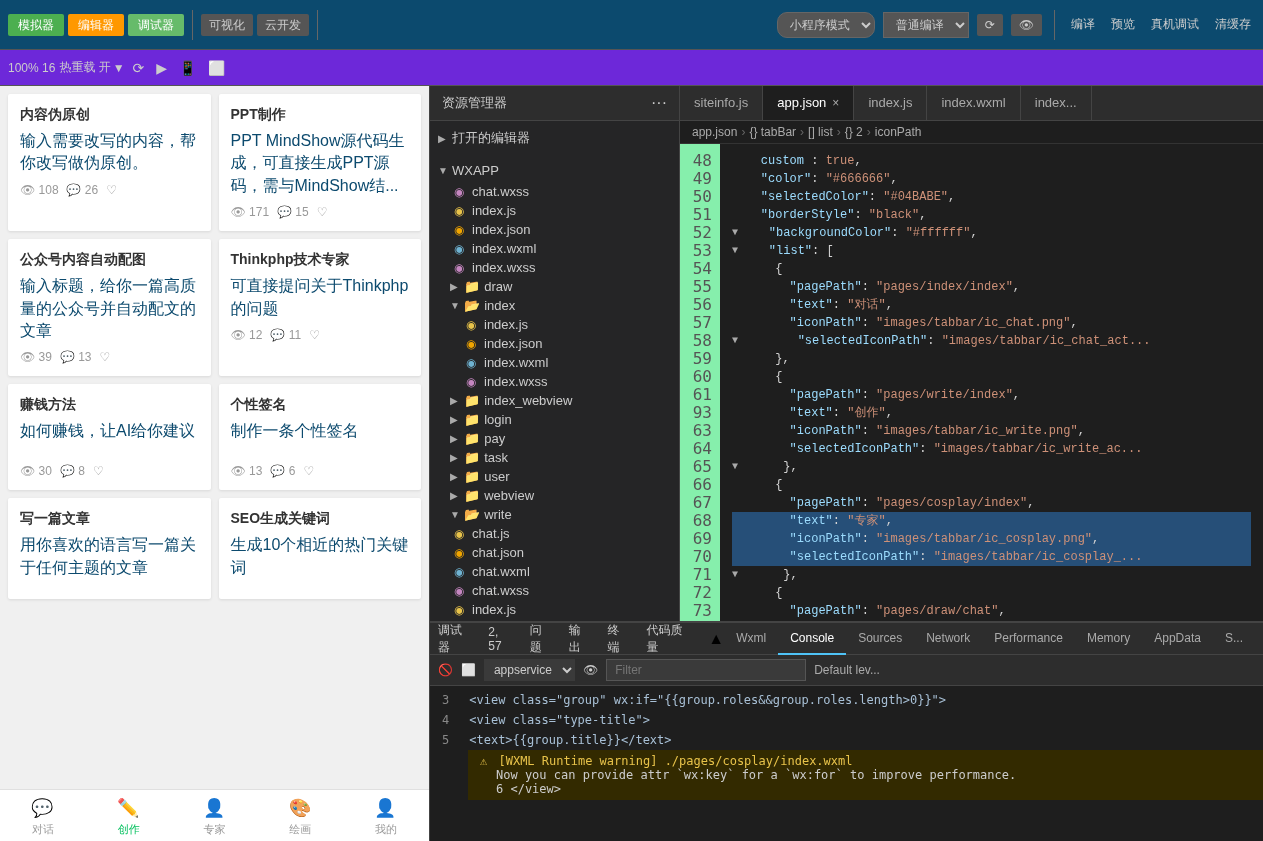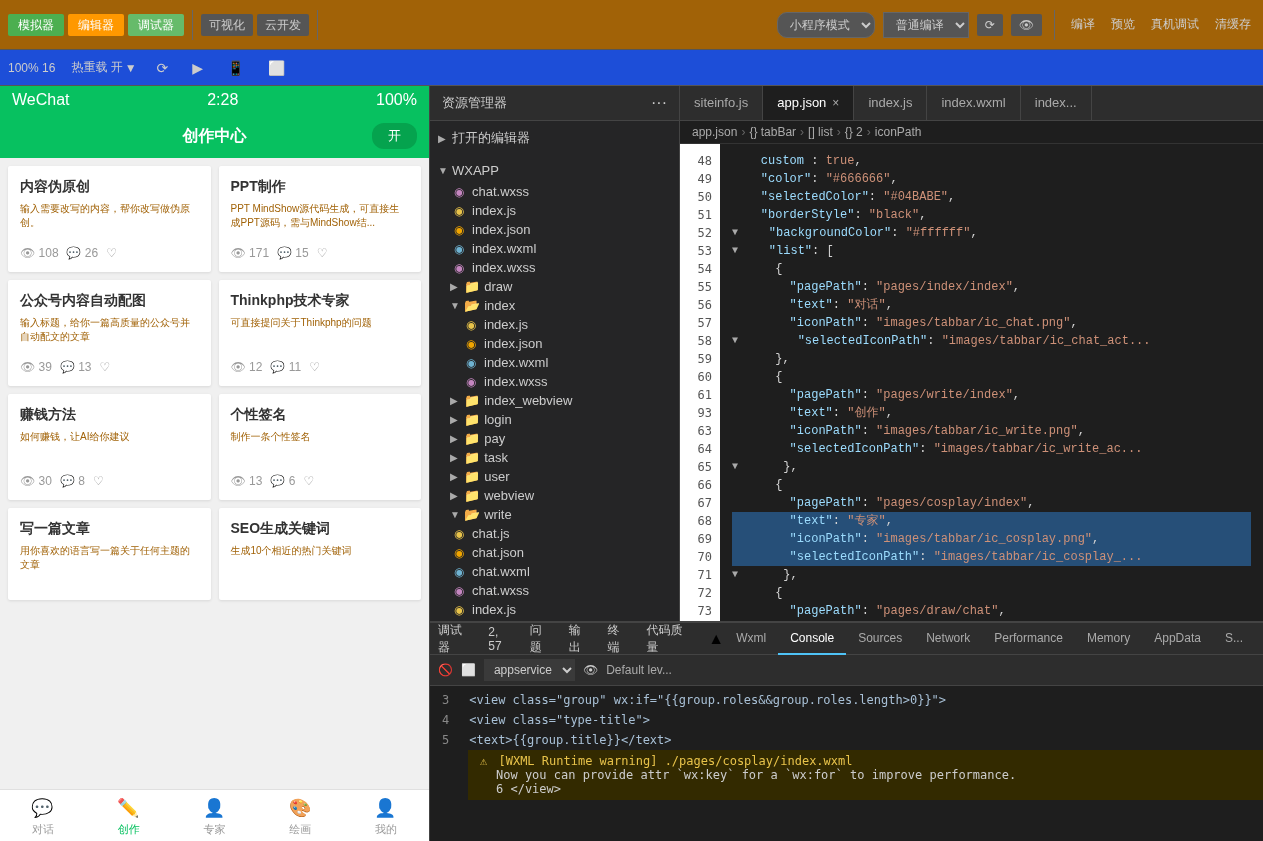--- a/index.html
+++ b/index.html
@@ -1,20 +1,20 @@
 <!DOCTYPE html>
 <html><head>
   <meta charset="utf-8">
   <style>
     * { margin: 0; padding: 0; box-sizing: border-box; }
     body { width: 1263px; height: 841px; overflow: hidden; display: flex; flex-direction: column; font-family: 'Microsoft YaHei', Arial, sans-serif; background: #1e1e1e; }
 
     
     .top-toolbar {
-      display: flex; align-items: center; background: #a16207; height: 50px;
+      display: flex; align-items: center; background: #0c4a6e; height: 50px;
       padding: 0 8px; gap: 4px; border-bottom: 1px solid #555;
     }
     .toolbar-btn {
       background: #4caf50; color: white; border: none; padding: 3px 10px;
       font-size: 12px; cursor: pointer; border-radius: 2px; height: 22px;
     }
     .toolbar-btn.orange { background: #ff9800; }
     .toolbar-btn.green2 { background: #66bb6a; }
     .toolbar-icon-btn {
       background: #555; color: #ccc; border: none; padding: 3px 8px;
@@ -26,22 +26,22 @@
       font-size: 12px; height: 26px; border-radius: 10px;
     }
     .compile-select {
       background: #555; color: #ccc; border: 1px solid #666; padding: 2px 8px;
       font-size: 12px; height: 26px; border-radius: 0;
     }
     .toolbar-label { color: #ccc; font-size: 12px; padding: 0 4px; }
 
     
     .second-toolbar {
-      display: flex; align-items: center; background: #1d4ed8; height: 36px;
-      padding: 0 8px; gap: 16px; border-bottom: 1px solid #555;
+      display: flex; align-items: center; background: #6d28d9; height: 36px;
+      padding: 0 8px; gap: 4px; border-bottom: 1px solid #555;
     }
     .pct-label { color: #ccc; font-size: 12px; }
     .hot-reload { color: #ccc; font-size: 12px; cursor: pointer; display: flex; align-items: center; gap: 2px; }
     .icon-btn-sm { background: none; border: none; color: #ccc; cursor: pointer; font-size: 14px; padding: 2px 4px; }
 
     
     .main-area { display: flex; flex: 1; overflow: hidden; }
 
     
     .simulator-panel {
@@ -73,21 +73,21 @@
       border-bottom: 2px solid transparent;
     }
     .wechat-nav-tab.active { color: #07c160; border-bottom: 2px solid #07c160; font-weight: bold; }
     .wechat-content { flex: 1; overflow-y: auto; padding: 8px; background: #f0f0f0; }
     .card-grid { display: grid; grid-template-columns: 1fr 1fr; gap: 8px; }
     .card {
       background: white; border-radius: 2px; padding: 12px; cursor: pointer;
       box-shadow: 0 1px 3px rgba(0,0,0,0.1);
     }
     .card-title { font-size: 14px; font-weight: bold; color: #333; margin-bottom: 6px; }
-    .card-desc { font-size: 10px; color: #a16207; line-height: 1.4; margin-bottom: 8px; min-height: 36px; }
+    .card-desc { font-size: 16px; color: #0c4a6e; line-height: 1.4; margin-bottom: 8px; min-height: 36px; }
     .card-stats { display: flex; align-items: flex-end; gap: 8px; font-size: 12px; color: #999; }
     .stat { display: flex; align-items: center; gap: 2px; }
     .wechat-bottom-nav {
       display: flex; background: white; border-top: 1px solid #e0e0e0;
       padding: 6px 0 4px; justify-content: space-around;
     }
     .bottom-nav-item {
       display: flex; flex-direction: column; align-items: center; gap: 2px;
       font-size: 11px; color: #999; cursor: pointer; padding: 0 12px;
     }
@@ -139,22 +139,22 @@
     }
     .editor-tab.active { background: #1e1e1e; color: white; }
     .tab-close { color: #aaa; font-size: 12px; cursor: pointer; }
     .editor-breadcrumb {
       background: #1e1e1e; padding: 4px 12px; font-size: 12px; color: #aaa;
       border-bottom: 1px solid #333; display: flex; align-items: center; gap: 4px;
     }
     .breadcrumb-sep { color: #666; }
     .editor-body { display: flex; flex: 1; overflow: hidden; }
     .line-numbers {
-      background: #ffffff; padding: 8px 0; min-width: 40px;
-      text-align: right; color: #555; font-size: 12px; font-family: monospace;
+      background: #86efac; padding: 8px 0; min-width: 40px;
+      text-align: right; color: #555; font-size: 16px; font-family: monospace;
       line-height: 18px; padding-right: 8px; user-select: none; overflow: hidden;
     }
     .code-area {
       flex: 1; padding: 8px 12px; overflow: auto; font-size: 12px;
       font-family: 'Consolas', 'Courier New', monospace; line-height: 18px; color: #d4d4d4;
     }
     .code-line { white-space: pre; display: flex; align-items: center; }
     .code-line.highlighted { background: #264f78; }
     .code-key { color: #9cdcfe; }
     .code-string { color: #ce9178; }
@@ -236,30 +236,21 @@
   <button class="icon-btn-sm">▶</button>
   <button class="icon-btn-sm">📱</button>
   <button class="icon-btn-sm">⬜</button>
 </div>
 
 <div class="main-area">
 
   <div class="simulator-panel">
     <div class="wechat-phone">
 
-      <div class="wechat-status-bar">
-        <span>WeChat</span>
-        <span>2:28</span>
-        <span>100%</span>
-      </div>
-
-      <div class="wechat-title-bar">
-        <span>创作中心</span>
-        <button class="toggle-btn">开</button>
-      </div>
+
 
 
       <div class="wechat-content">
         <div class="card-grid">
           <div class="card">
             <div class="card-title">内容伪原创</div>
             <div class="card-desc">输入需要改写的内容，帮你改写做伪原创。</div>
             <div class="card-stats">
               <span class="stat">👁 108</span>
               <span class="stat">💬 26</span>
@@ -601,20 +592,21 @@
         <div class="devtools-tab">S...</div>
       </div>
 
       <div class="devtools-toolbar">
         <button class="devtools-toolbar-btn">🚫</button>
         <button class="devtools-toolbar-btn">⬜</button>
         <select class="devtools-dropdown">
           <option>appservice</option>
         </select>
         <button class="devtools-toolbar-btn">👁</button>
+        <input class="filter-input" type="text" placeholder="Filter" style="">
         <span class="default-label">Default lev...</span>
       </div>
 
       <div class="devtools-content">
         <div class="console-line html-line">
           <span class="line-num-label">3</span>
           <span>    &lt;view class="group" wx:if="{{group.roles&amp;&amp;group.roles.length&gt;0}}"&gt;</span>
         </div>
         <div class="console-line html-line">
           <span class="line-num-label">4</span>

